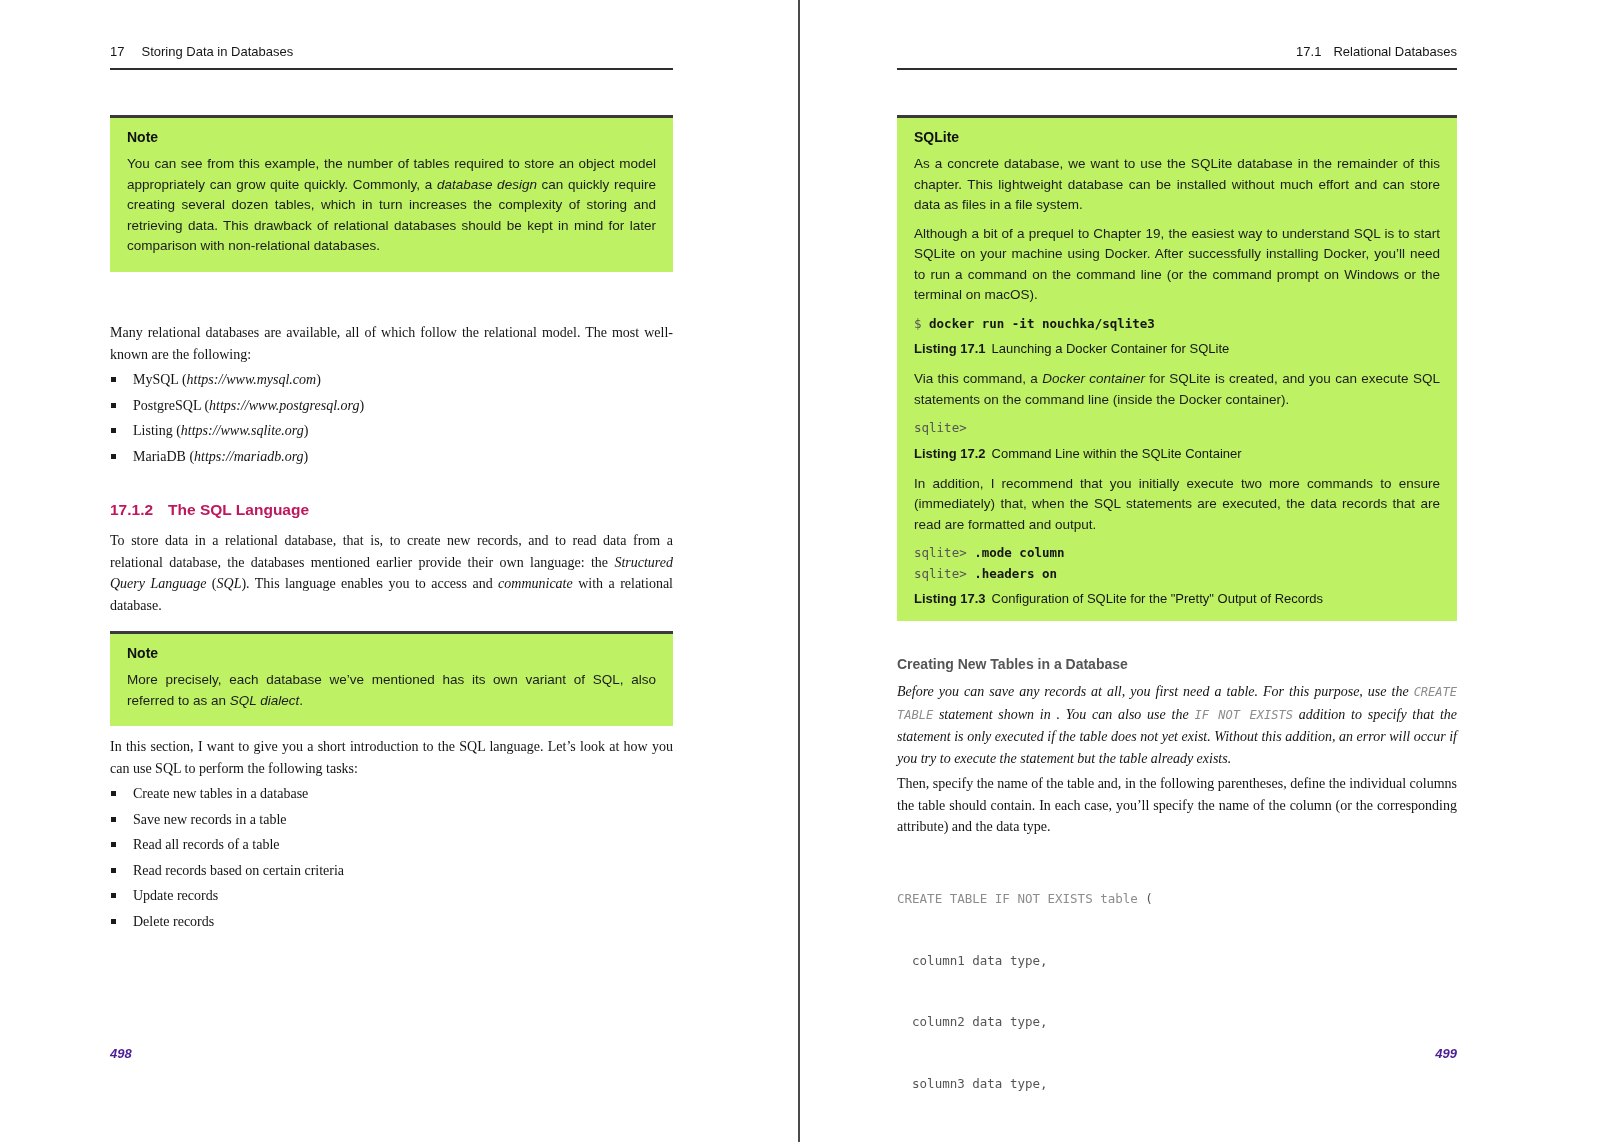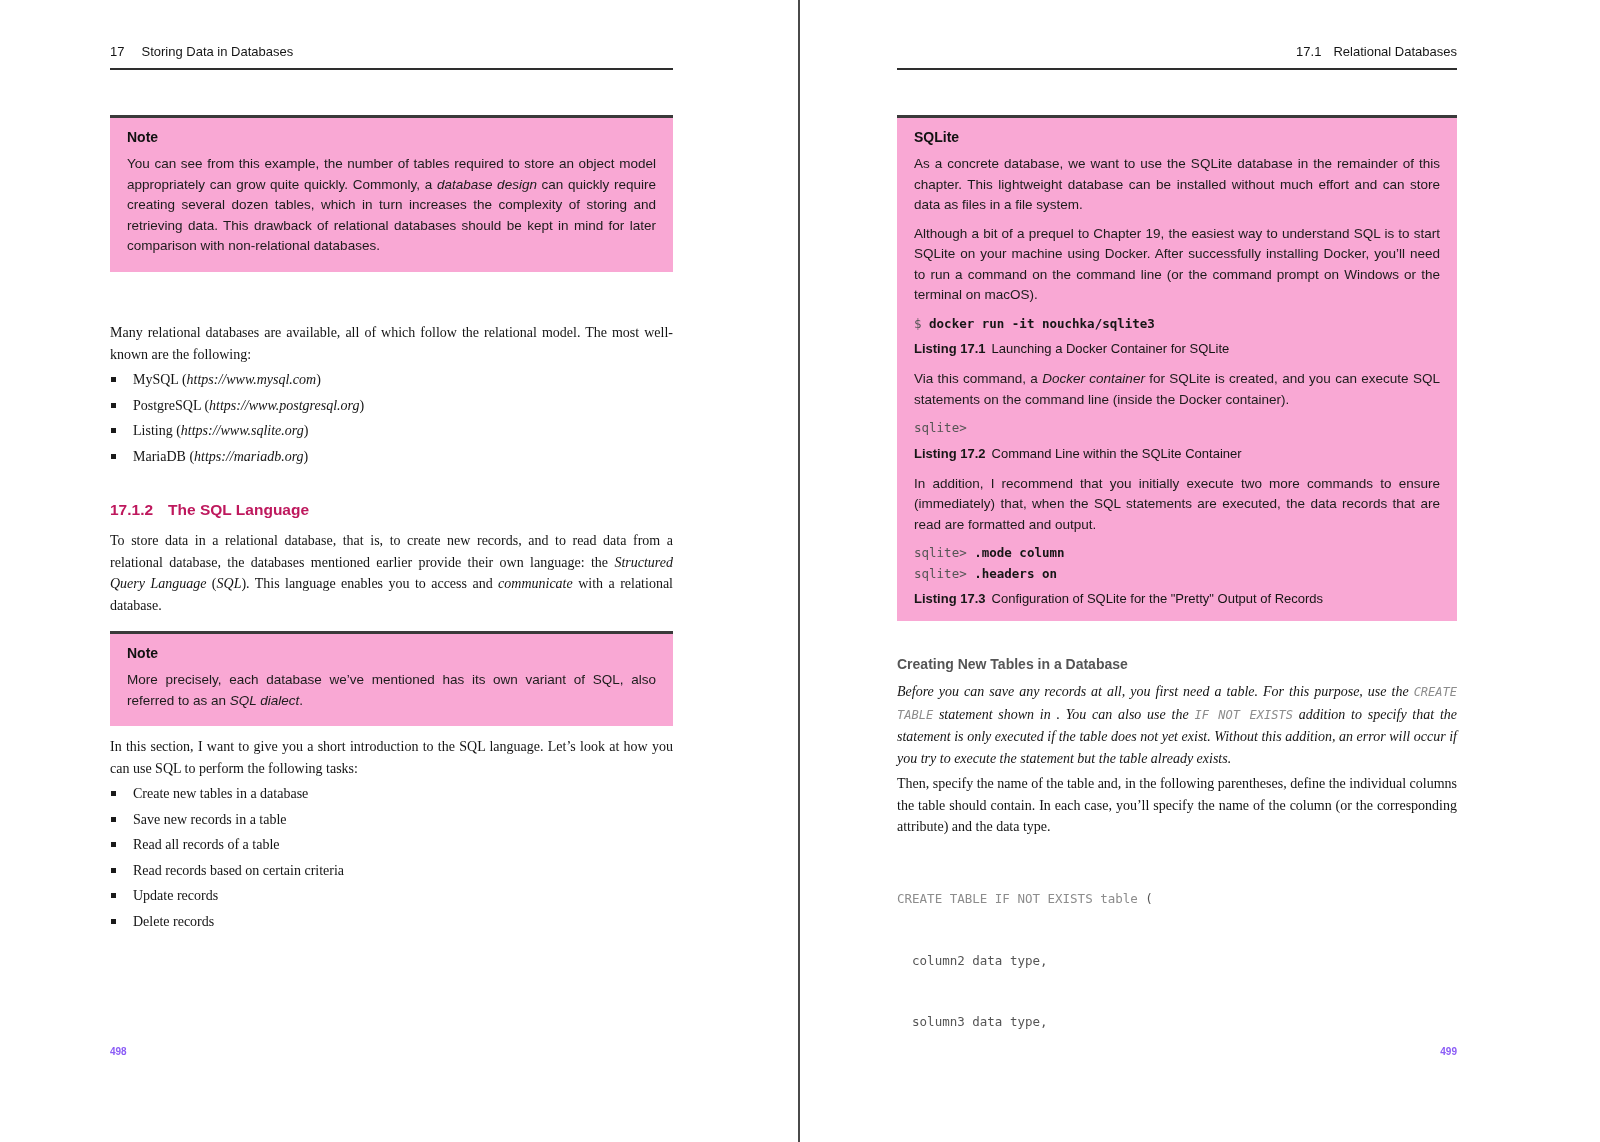--- a/index.html
+++ b/index.html
@@ -20,21 +20,21 @@
     position:absolute;top:44px;left:0;right:0;
     font-size:13px;color:#161616;
     border-bottom:2px solid #2e2e2e;padding-bottom:9px;
   }
   .running-header .rh-num{margin-right:17px;}
   .rh-right{text-align:right;}
   .rh-right .rh-num{margin-right:12px;}
 
   .note-box{
     position:absolute;left:0;right:0;
-    background:#f9a8d4;border-top:3px solid #3a3a3a;
+    background:#bef264;border-top:3px solid #3a3a3a;
     padding:11px 17px 15px;box-sizing:border-box;
   }
   .note-title{font-weight:bold;font-size:14px;color:#111;margin:0 0 9px;}
   .note-body{
     font-size:13.5px;line-height:20.5px;color:#1c1c1c;margin:0 0 8px;
   }
   .note-body:last-child{margin-bottom:0;}
   .just{text-align:justify;hyphens:auto;-webkit-hyphens:auto;}
 
   .subheading{
@@ -74,21 +74,21 @@
 
   .sqlite-box .note-body{margin-bottom:8px;}
 
   .code-block{
     position:absolute;left:0;right:0;
     font-family:"DejaVu Sans Mono","Liberation Mono",monospace;
     font-size:12.5px;line-height:20.5px;white-space:pre;color:#555;
   }
   .code-block .code-line{margin:0;}
 
-  .pagenum{position:absolute;top:1046px;font-size:10px;font-weight:bold;color:#8b5cf6;}
+  .pagenum{position:absolute;top:1046px;font-size:13px;font-weight:bold;color:#4c1d95;font-style:italic;}
   .pn-left{left:0;}
   .pn-right{right:0;text-align:right;}
 
   
   .note1{top:115px;}
   .h-available{top:297px;}
   .p-available{top:322px;}
   .ul-db{top:369px;}
   .h-sql{top:501px;}
   .p-sql{top:530px;}
@@ -187,19 +187,20 @@
         <span class="cap-label">Listing 17.3</span><span class="cap-text">Configuration of SQLite for the "Pretty" Output of Records</span>
       </div>
     </div>
 
     <h3 class="subheading h-create">Creating New Tables in a Database</h3>
     <p class="body-serif just p-create1"><span>Before you can save any records at all, you first need a table. For this purpose, use the </span><span class="seg-ci">CREATE TABLE</span><span> statement shown in . You can also use the </span><span class="seg-ci">IF NOT EXISTS</span><span> addition to specify that the statement is only executed if the table does not yet exist. Without this addition, an error will occur if you try to execute the statement but the table already exists.</span></p>
     <p class="body-serif just p-create2">Then, specify the name of the table and, in the following parentheses, define the individual columns the table should contain. In each case, you’ll specify the name of the column (or the corresponding attribute) and the data type.</p>
 
     <div class="code-block code-create">
       <div class="code-line"><span class="seg-cg">CREATE TABLE IF NOT EXISTS table </span><span class="seg-cd">(</span></div>
+      <div class="code-line"><span class="seg-cd">  column1 data type,</span></div>
       <div class="code-line"><span class="seg-cd">  column2 data type,</span></div>
       <div class="code-line"><span class="seg-cd">  solumn3 data type,</span></div>
     </div>
 
     <div class="pagenum pn-right">499</div>
   </div>
 </div>
 
 </body></html>

